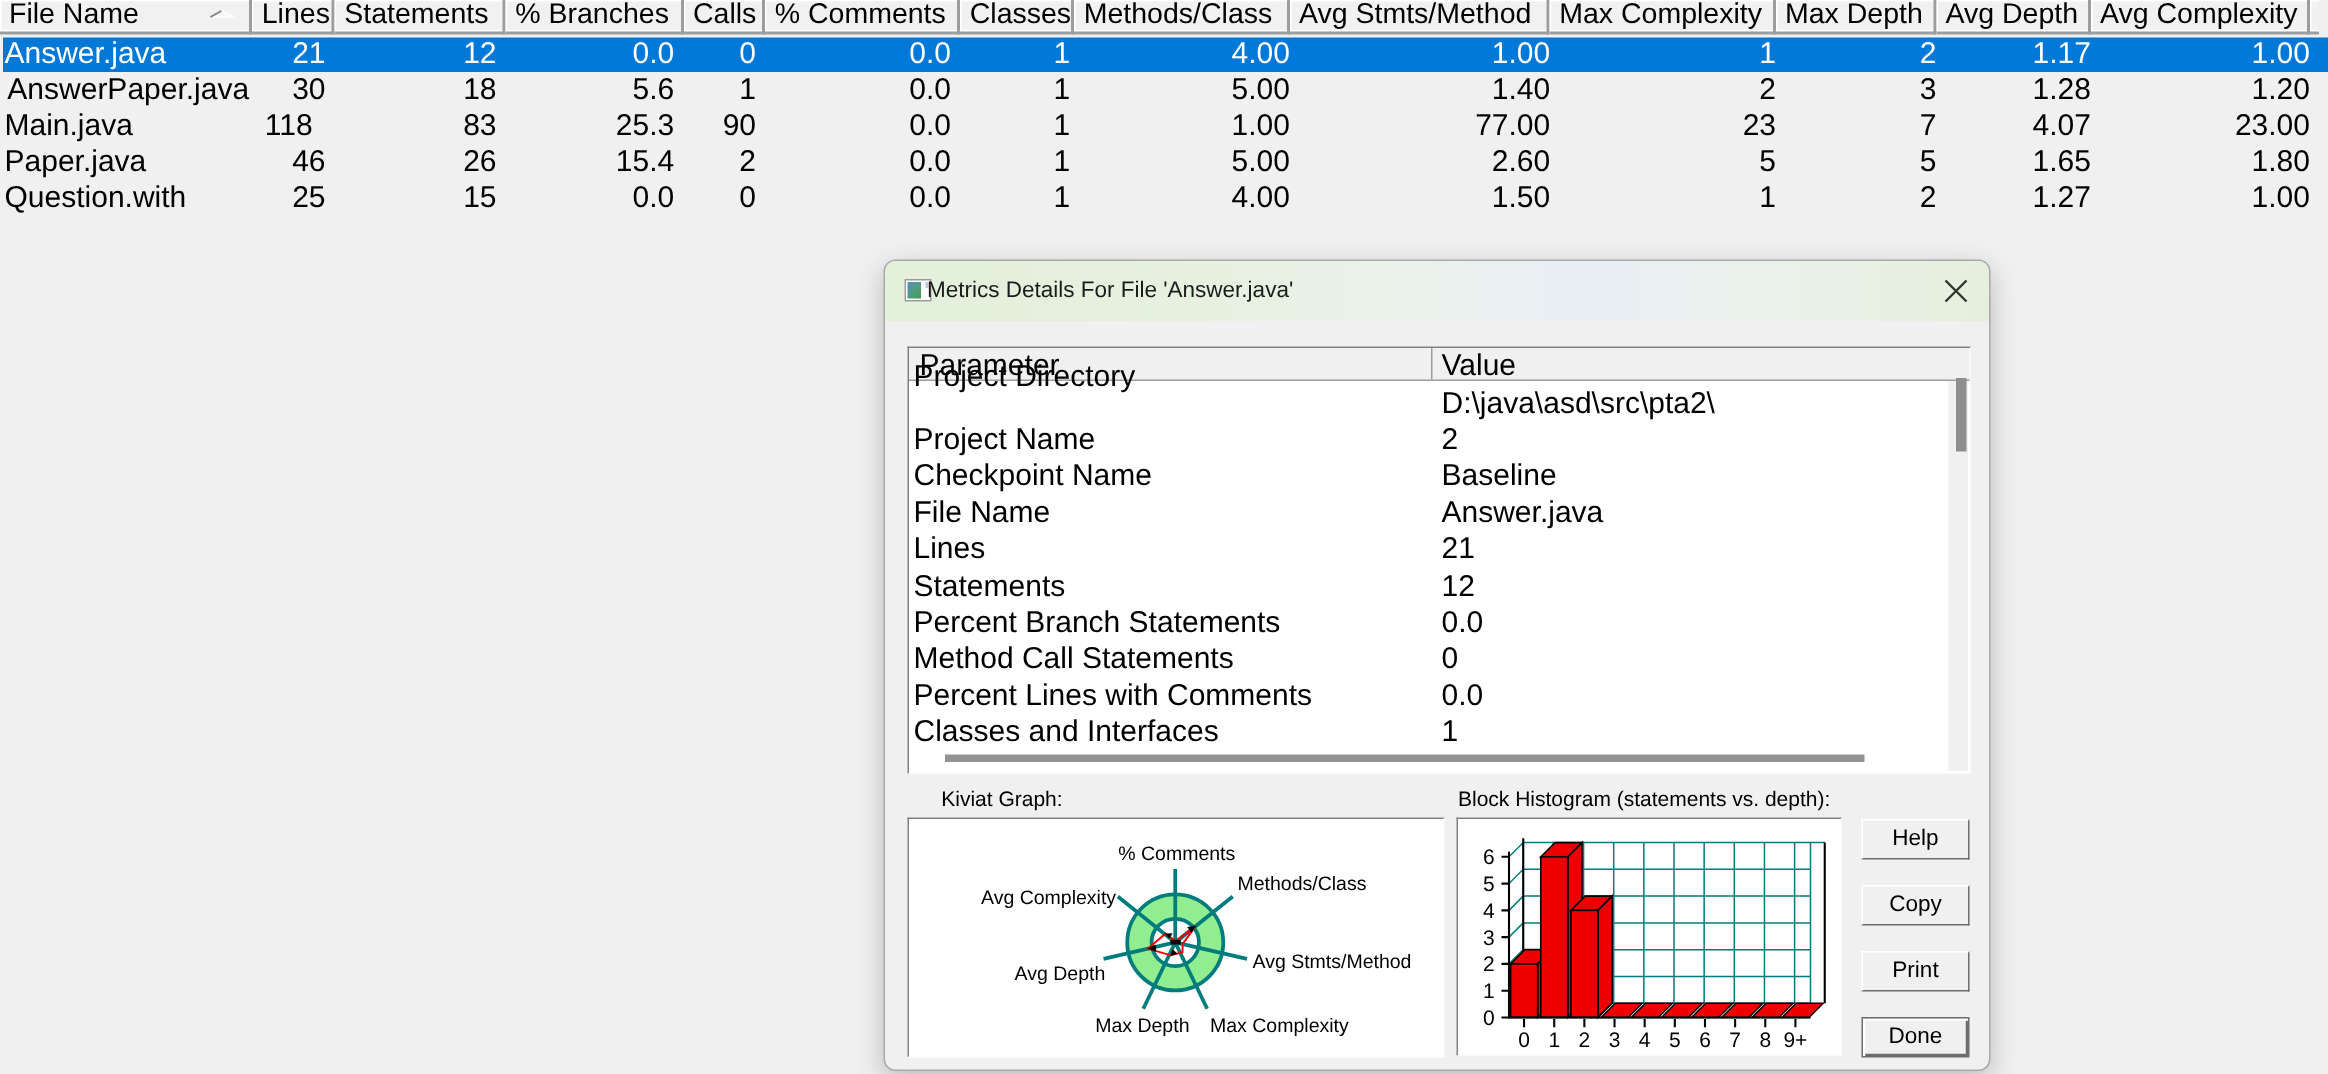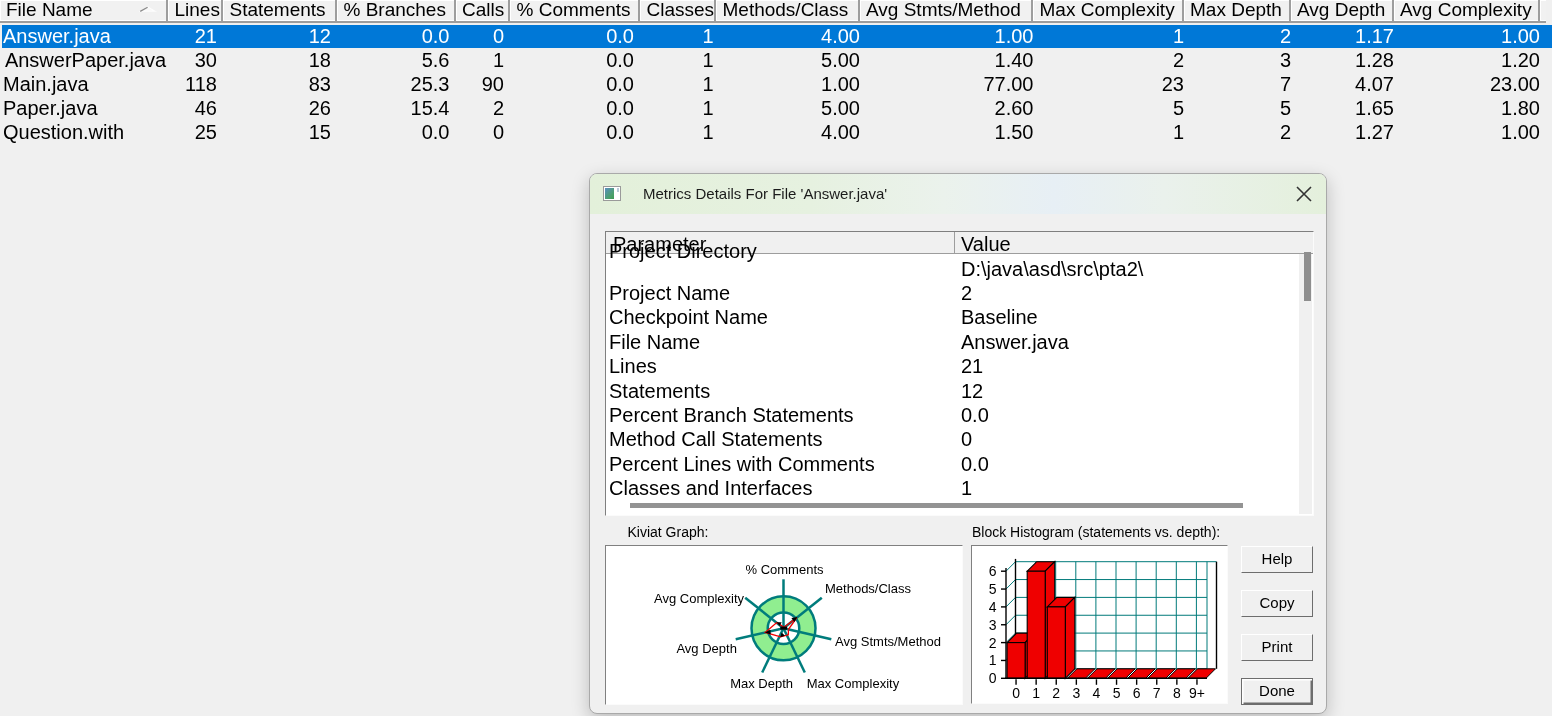--- a/index.html
+++ b/index.html
@@ -17,21 +17,21 @@
 .cell.c6{padding-right:9px;}
 .cell.txt{padding-left:3px;}
 .selbg{position:absolute;left:2px;top:0;width:1550px;height:23px;background:#0078d7;z-index:-1;}
 .sel .cell{color:#fff;}
 
 #dlg{position:absolute;left:589px;top:173px;width:738px;height:541px;background:#f0f0f0;border:1px solid #a9a9a9;border-radius:8px;box-shadow:0 6px 18px rgba(0,0,0,0.22);box-sizing:border-box;}
 #titlebar{position:absolute;left:0;top:0;width:736px;height:40px;border-radius:7px 7px 0 0;background:linear-gradient(90deg,#e3f0da 0%,#e6f1e0 30%,#ebf2ec 48%,#e7eff5 63%,#eaf1ec 78%,#e4f0dc 100%);}
 #dicon{position:absolute;left:13px;top:12px;width:18px;height:15px;background:#fff;border:1px solid #9a9a9a;box-sizing:border-box;}
 #dicon .g{position:absolute;left:1px;top:1px;width:9px;height:11px;background:linear-gradient(135deg,#5b8fc0 0%,#4aa06a 70%,#3f9a55 100%);}
 #dicon .t{position:absolute;right:1px;top:1px;width:2px;height:4px;background:#b9c9d9;}
-#dtitle{position:absolute;left:53px;top:0;height:40px;line-height:40px;font-size:15px;color:#1b1b1b;white-space:nowrap;}
+#dtitle{position:absolute;left:28px;top:0;height:40px;line-height:40px;font-size:15px;color:#1b1b1b;white-space:nowrap;}
 #dclose{position:absolute;right:8px;top:0px;width:46px;height:40px;}
 
 #plist{position:absolute;left:15px;top:57px;width:709px;height:285px;background:#fff;border:1px solid;border-color:#7f7f7f #fbfbfb #fbfbfb #7f7f7f;box-sizing:border-box;}
 #plheader{position:absolute;left:0;top:0;width:707px;height:22px;background:#f0f0f0;border-bottom:1px solid #9d9d9d;box-sizing:border-box;}
 #plheader .t1{position:absolute;left:7px;top:0;font-size:20px;line-height:24px;}
 #plheader .t2{position:absolute;left:355px;top:0;font-size:20px;line-height:24px;}
 #plheader .div{position:absolute;left:348px;top:0;width:1px;height:21px;background:#9d9d9d;}
 .prow{position:absolute;font-size:20px;line-height:20px;white-space:nowrap;}
 #vsb{position:absolute;right:1px;top:22px;width:13px;height:260px;background:#f0f0f0;}
 #vthumb{position:absolute;right:2px;top:20px;width:7px;height:49px;background:#8e8e8e;}
@@ -94,21 +94,21 @@
         <div class="cell num c6" style="width: 82.5px;">1</div>
         <div class="cell num" style="width: 143.5px;">5.00</div>
         <div class="cell num" style="width: 173.5px;">1.40</div>
         <div class="cell num" style="width: 150.5px;">2</div>
         <div class="cell num" style="width: 107px;">3</div>
         <div class="cell num" style="width: 103px;">1.28</div>
         <div class="cell num" style="width: 146px;">1.20</div>
       </div>
       <div class="lvrow" style="top: 73px;">
         <div class="cell txt" style="width: 168px;">Main.java</div>
-        <div class="cell num" style="width: 55px;">118</div>
+        <div class="cell num" style="width: 55px; text-align: center;">118</div>
         <div class="cell num" style="width: 114px;">83</div>
         <div class="cell num" style="width: 118.5px;">25.3</div>
         <div class="cell num" style="width: 54.5px;">90</div>
         <div class="cell num" style="width: 130px;">0.0</div>
         <div class="cell num c6" style="width: 82.5px;">1</div>
         <div class="cell num" style="width: 143.5px;">1.00</div>
         <div class="cell num" style="width: 173.5px;">77.00</div>
         <div class="cell num" style="width: 150.5px;">23</div>
         <div class="cell num" style="width: 107px;">7</div>
         <div class="cell num" style="width: 103px;">4.07</div>

